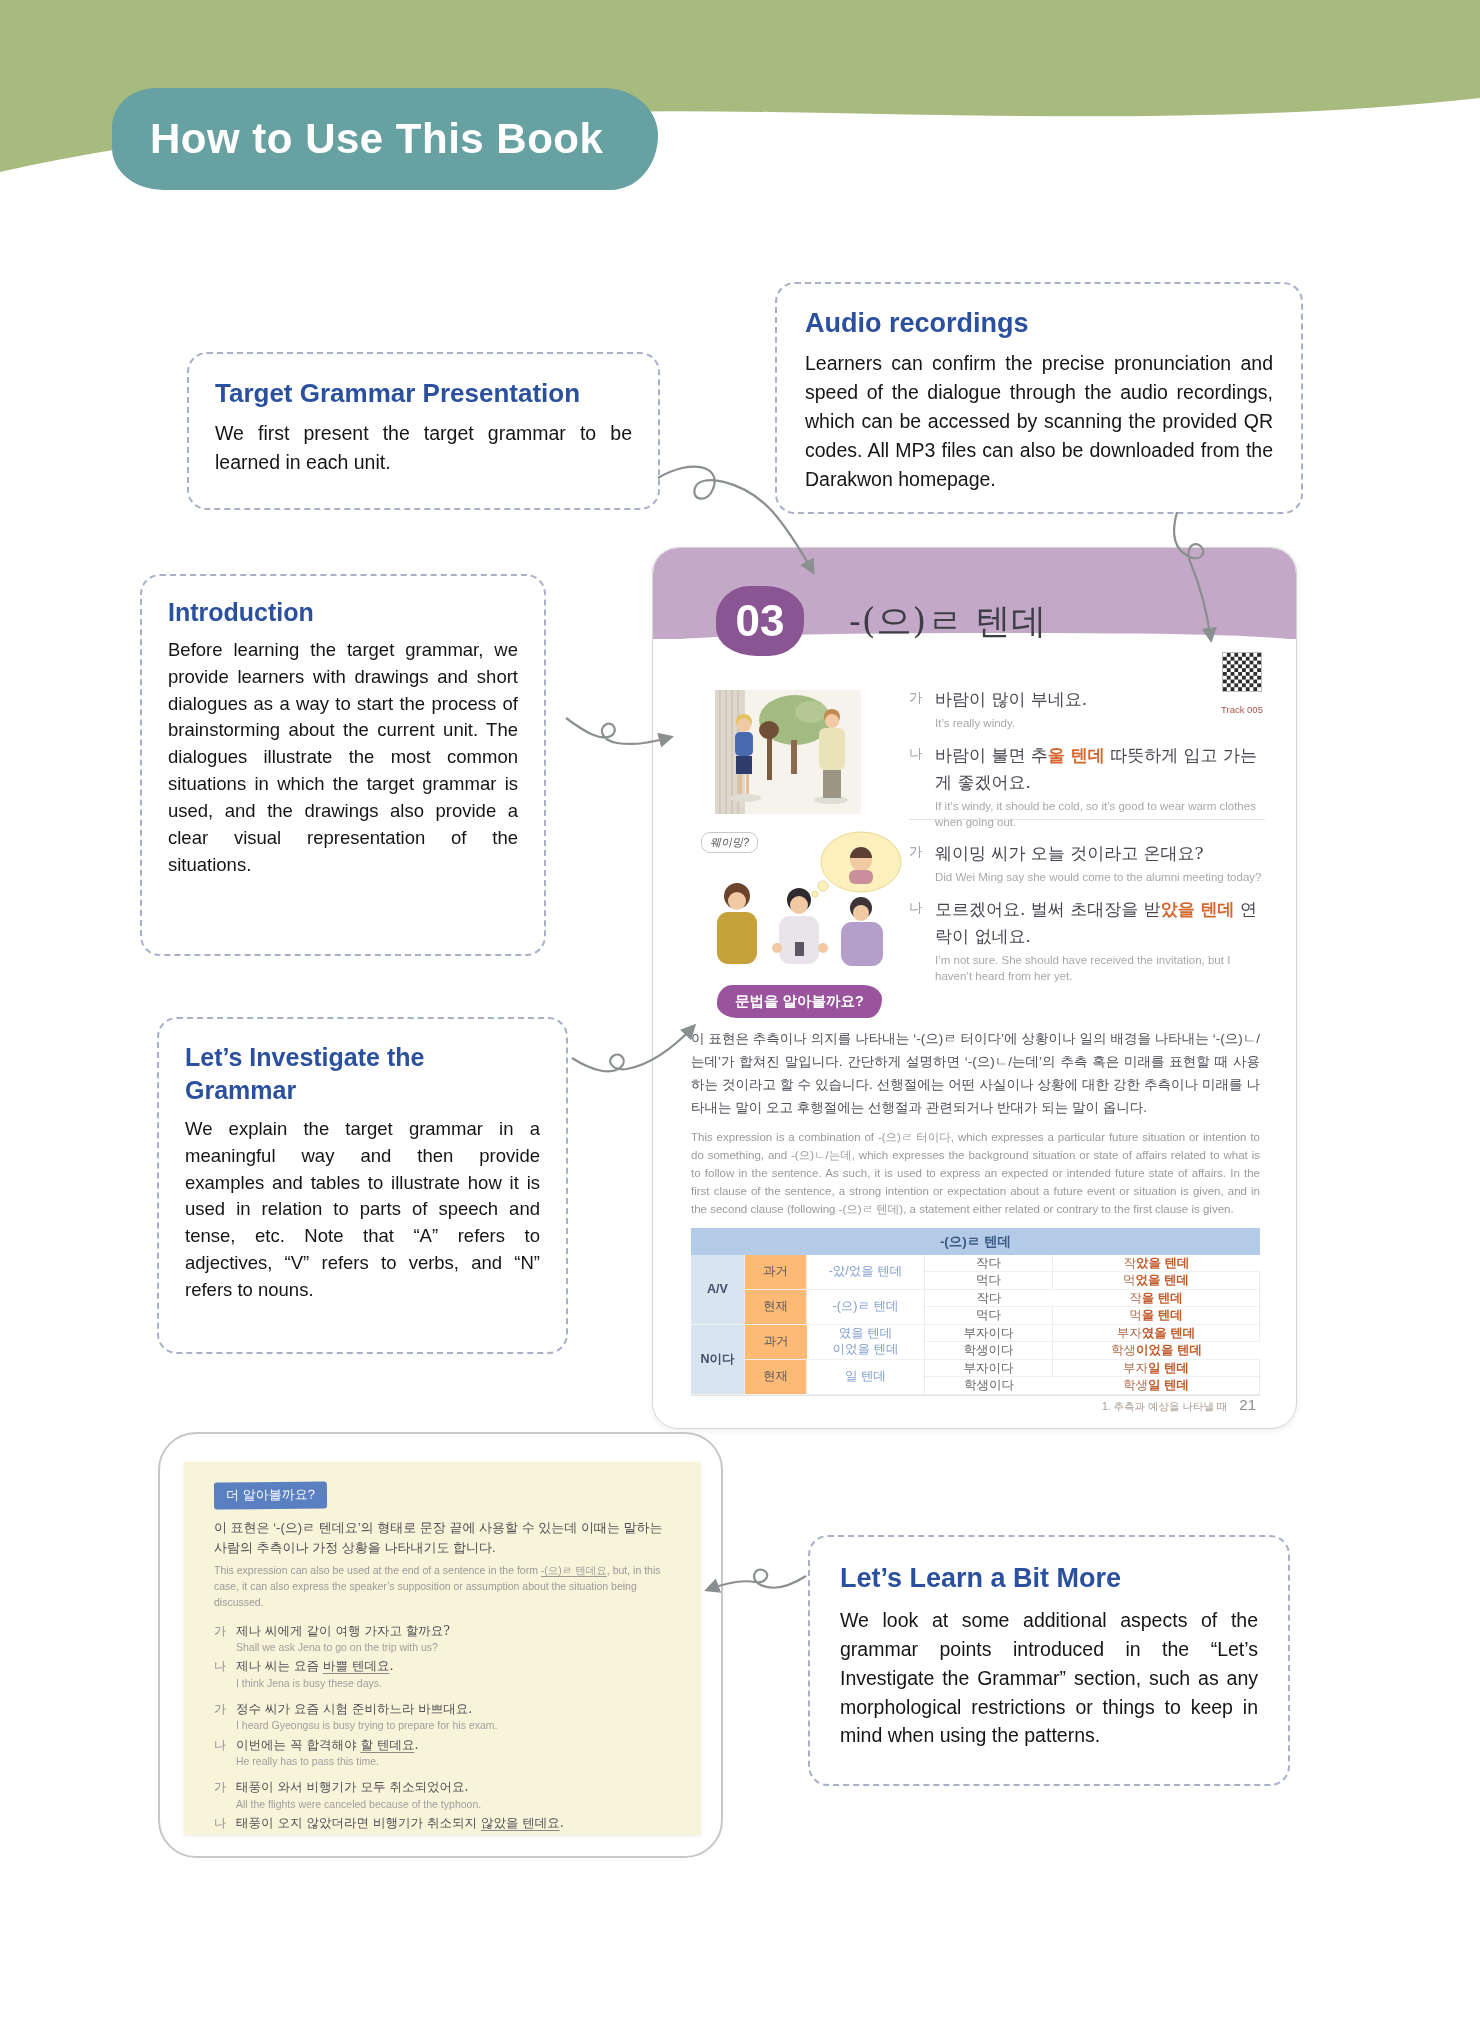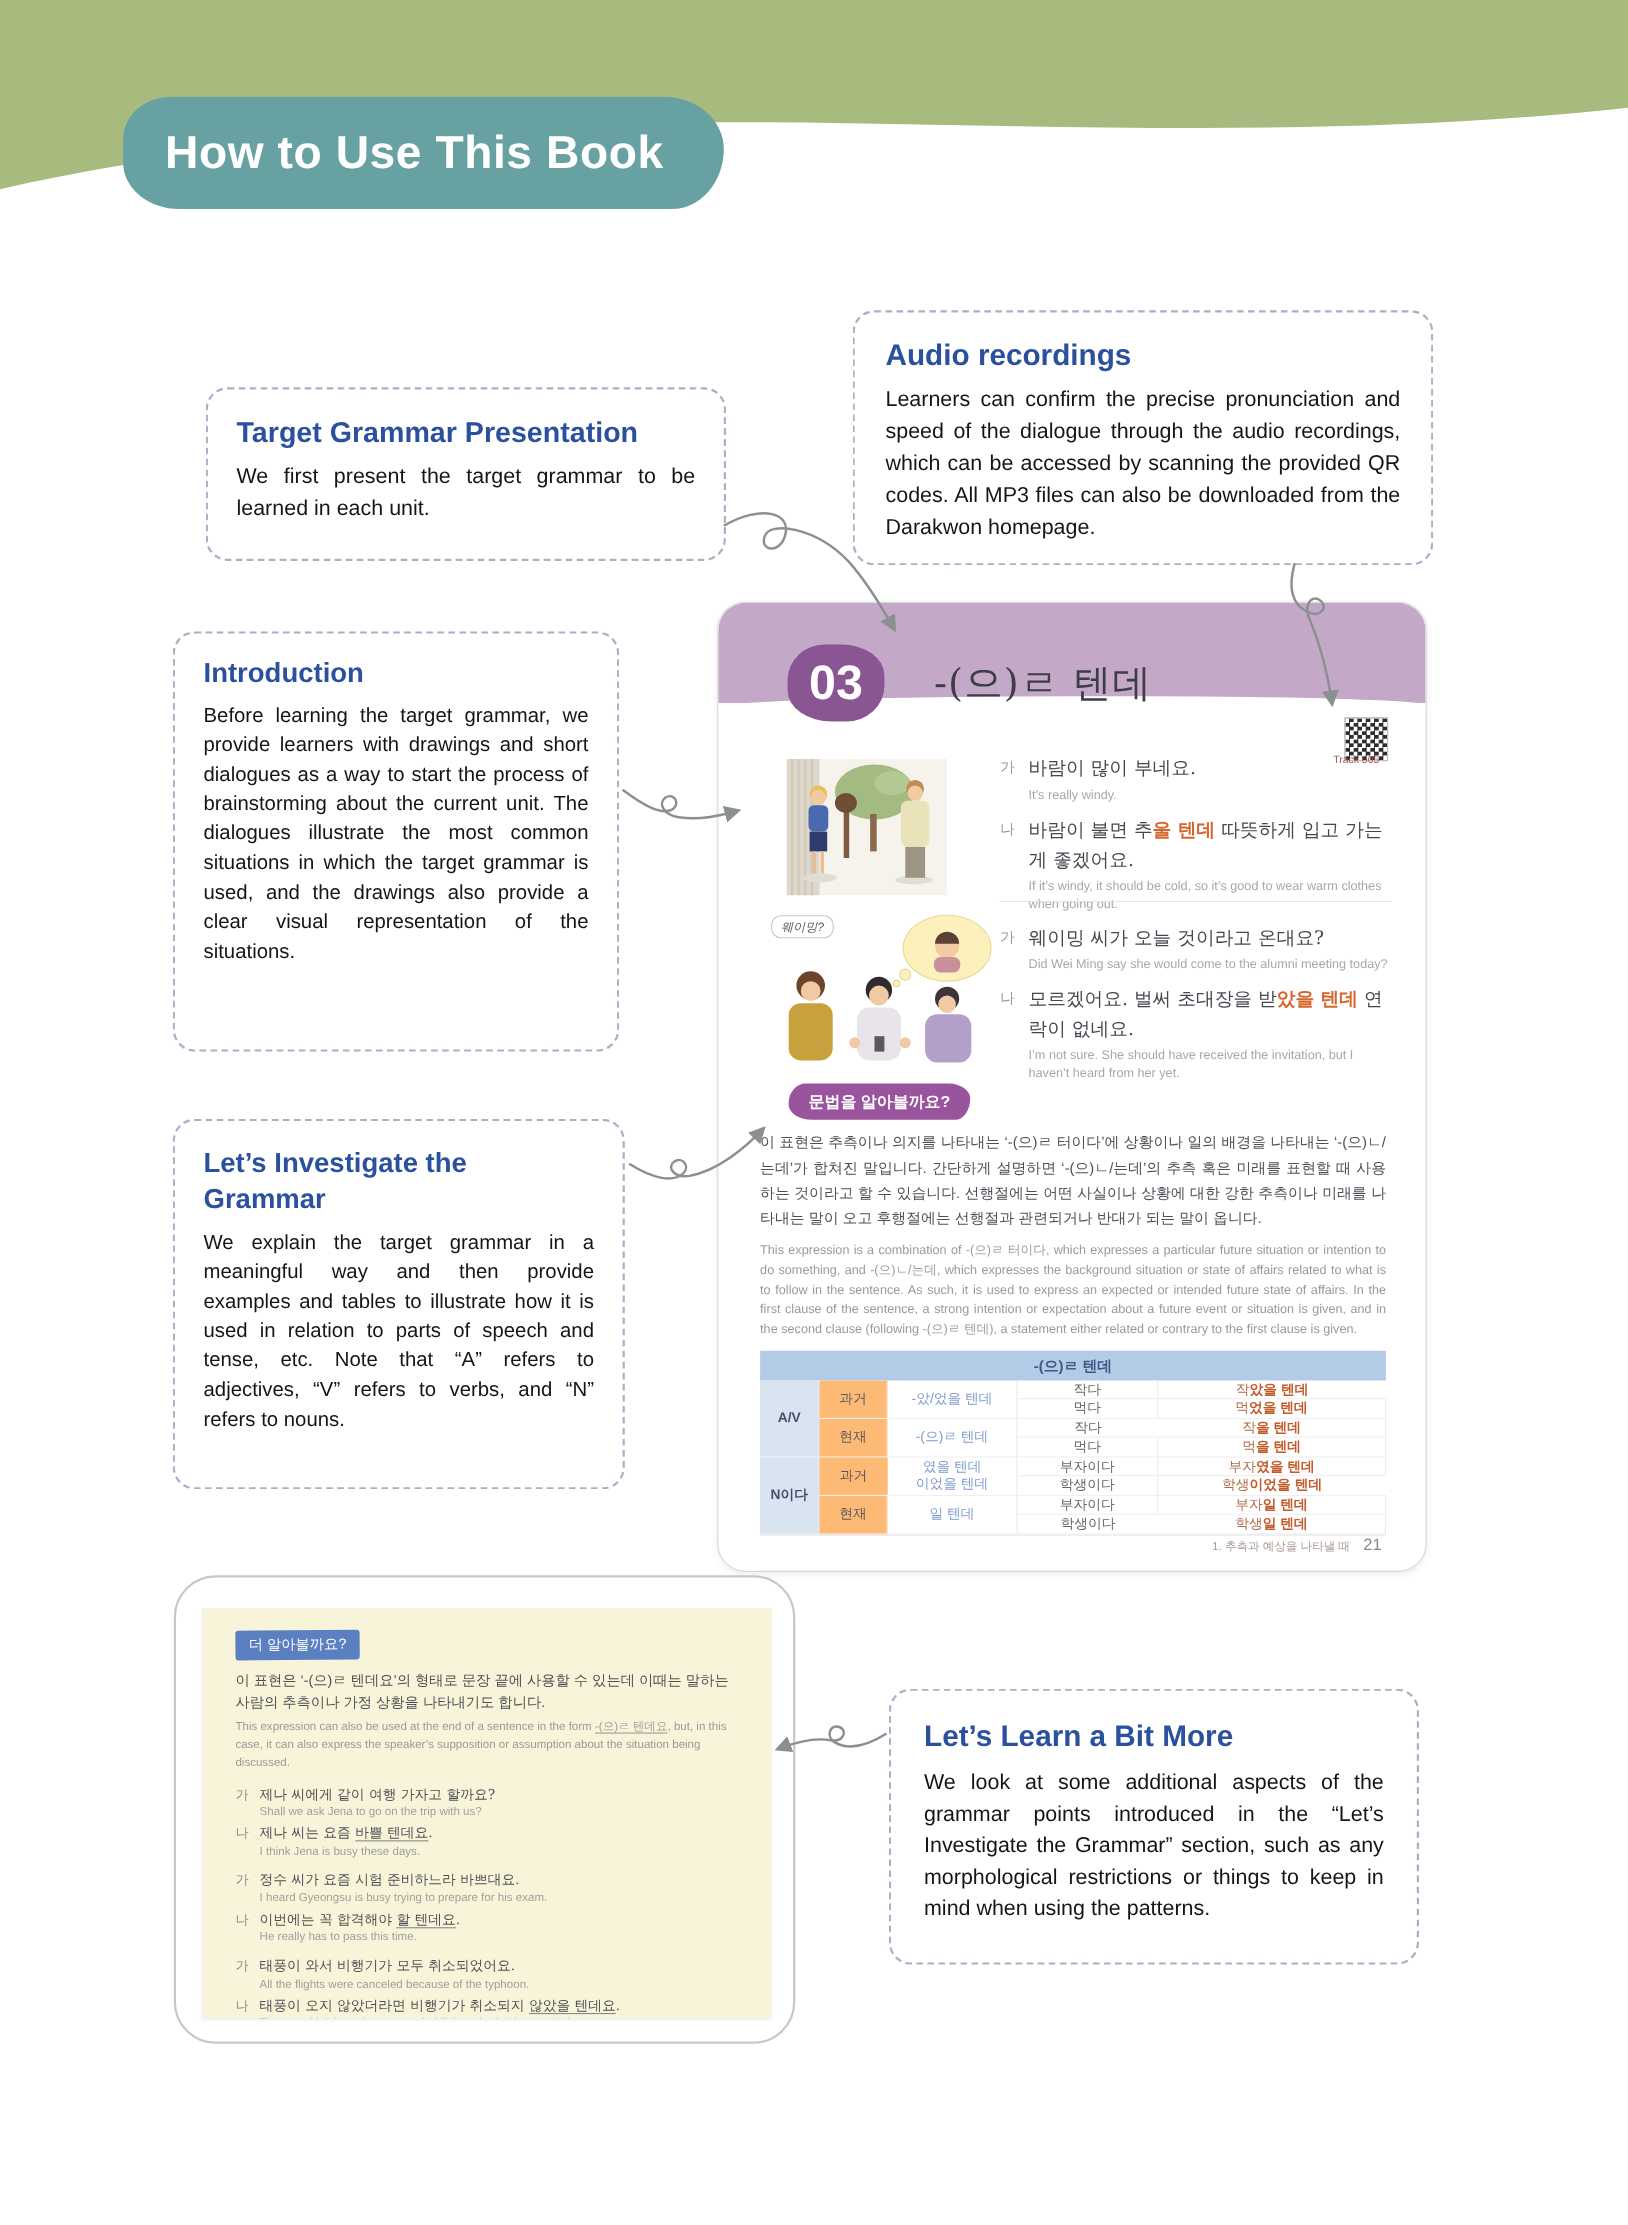--- a/index.html
+++ b/index.html
@@ -20,42 +20,42 @@
 
   .callout{position:absolute;background:#fff;border:2.5px dashed #a8b0c8;border-radius:20px;box-sizing:border-box;overflow:hidden;z-index:2;}
   .c-title{color:var(--callout-title-blue);font-weight:bold;}
   .c-body{color:#151515;text-align:justify;}
   .co-target{left:187px;top:352px;width:473px;height:158px;padding:24px 26px;}
   .co-target .c-title{font-size:26px;margin-bottom:10px;}
   .co-target .c-body{font-size:19.5px;line-height:1.5;}
   .co-audio{left:775px;top:282px;width:528px;height:232px;padding:24px 28px;}
   .co-audio .c-title{font-size:27px;margin-bottom:10px;}
   .co-audio .c-body{font-size:19.5px;line-height:1.49;}
-  .co-intro{left:157px;top:574px;width:406px;height:382px;padding:22px 26px 16px;}
+  .co-intro{left:140px;top:574px;width:406px;height:382px;padding:22px 26px 16px;}
   .co-intro .c-title{font-size:25px;margin-bottom:10px;}
   .co-intro .c-body{font-size:18.5px;line-height:1.45;}
   .co-invest{left:157px;top:1017px;width:411px;height:337px;padding:22px 26px 16px;}
   .co-invest .c-title{font-size:25px;line-height:1.3;margin-bottom:10px;width:300px;}
   .co-invest .c-body{font-size:18.5px;line-height:1.45;}
   .co-learn{left:808px;top:1535px;width:482px;height:251px;padding:26px 30px;}
   .co-learn .c-title{font-size:27px;margin-bottom:12px;}
   .co-learn .c-body{font-size:19.5px;line-height:1.48;}
 
   
   .book{position:absolute;left:652px;top:547px;width:645px;height:882px;background:#fff;border:1px solid #d7d7d7;
     border-radius:26px;box-shadow:0 2px 6px rgba(0,0,0,.07);box-sizing:border-box;overflow:hidden;z-index:1;}
   .band{position:absolute;left:0;top:0;width:100%;height:91px;background:var(--band-purple);border-radius:25px 25px 0 0;}
   .band::after{content:"";position:absolute;left:0;bottom:-6px;width:100%;height:12px;background:#fff;border-radius:50% 40% 0 0/ 10px 8px 0 0;}
   .blob03{position:absolute;left:63px;top:38px;width:88px;height:70px;background:var(--blob-purple);
     border-radius:38% 44% 40% 46%/46% 40% 46% 40%;display:flex;align-items:center;justify-content:center;z-index:2;}
   .blob03 span{color:#fff;font-size:44px;font-weight:bold;}
   .unit-title{position:absolute;left:196px;top:50px;font-size:35px;color:#3d3d46;font-family:"DejaVu Serif","Liberation Serif",serif;letter-spacing:1px;z-index:2;}
   .qr{position:absolute;right:34px;top:104px;width:38px;height:38px;border:1px solid #bbb;
     background:repeating-conic-gradient(#2e2e2e 0% 25%, #ffffff 0% 50%) 0 0/7.6px 7.6px;}
-  .qr-cap{position:absolute;right:24px;top:138px;width:60px;text-align:left;font-size:9.5px;color:#a4574a;}
+  .qr-cap{position:absolute;right:24px;top:156px;width:60px;text-align:center;font-size:9.5px;color:#a4574a;}
 
   .illus{position:absolute;}
   .illus1{left:62px;top:142px;}
   .illus2{left:46px;top:282px;}
   .bubble{position:absolute;left:48px;top:284px;background:#fff;border:1px solid #c8c8c8;border-radius:9px;
     padding:2px 8px;font-size:11px;color:#555;z-index:2;font-style:italic;}
 
   .dlg{position:absolute;left:256px;width:356px;}
   .dlg1{top:138px;}
   .dlg2{top:292px;}

